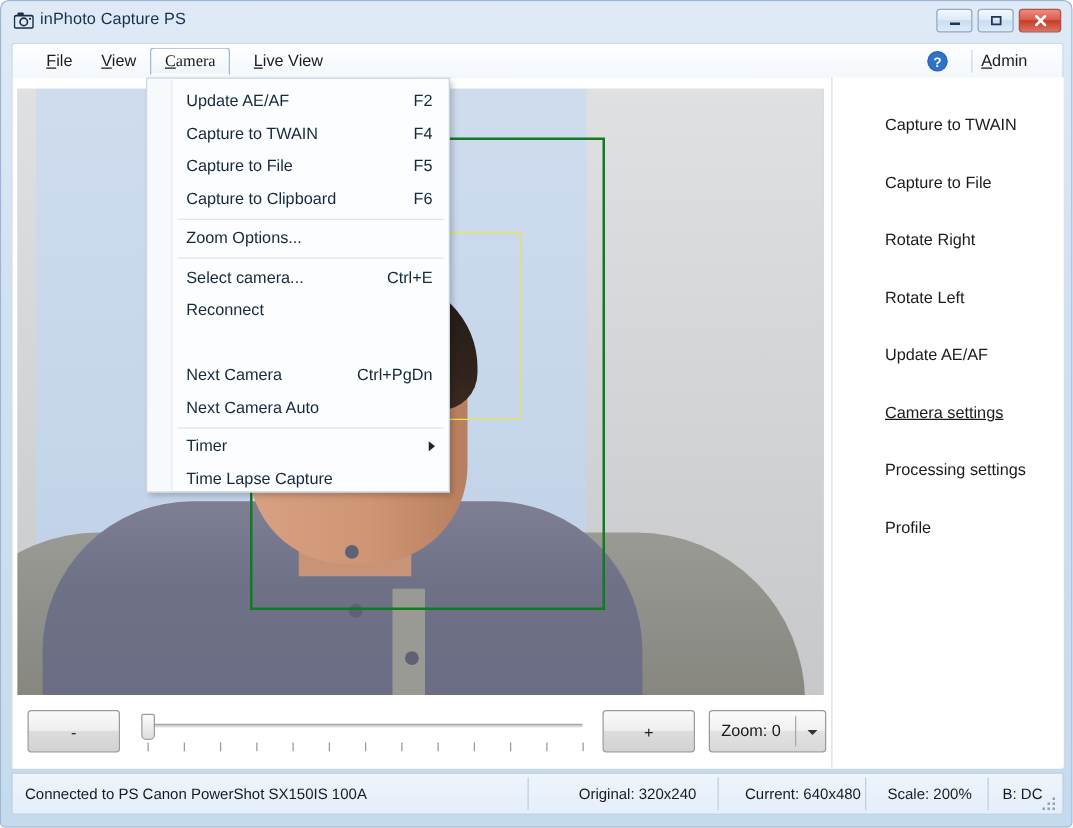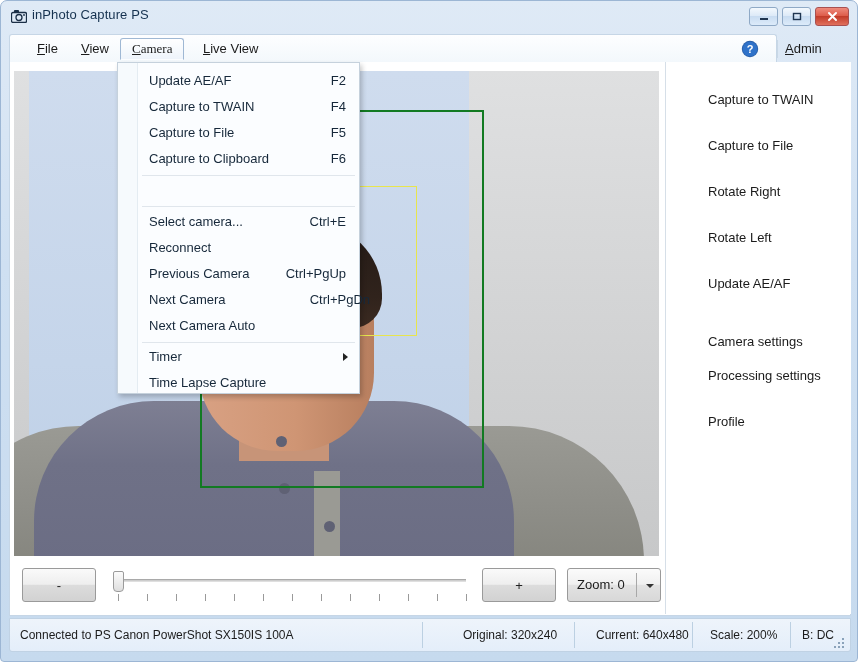--- a/index.html
+++ b/index.html
@@ -56,21 +56,21 @@
   }
   .wbtn-glyph {
     position: absolute; left: 0; top: 0; right: 0; bottom: 0;
     display: flex; align-items: center; justify-content: center;
   }
 
   
   #menubar {
     position: absolute;
     left: 8px; top: 33px;
-    width: 768px; height: 28px;
+    width: 842px; height: 28px;
     box-sizing: border-box;
     background: linear-gradient(to bottom,#fdfeff 0%, #f3f8fc 100%);
     border: 1px solid #c6d6e6;
     border-bottom: none;
     border-radius: 3px 3px 0 0;
     text-align: right;
   }
   .menu-top {
     position: absolute; top: 3px;
     height: 22px; line-height: 22px;
@@ -468,21 +468,21 @@
         <div id="zoom-combo-arrow"></div>
       </div>
     </div>
 
     <div id="rightpanel">
       <div class="action-item" style="top:30px;">Capture to TWAIN</div>
       <div class="action-item" style="top:76px;">Capture to File</div>
       <div class="action-item" style="top:122px;">Rotate Right</div>
       <div class="action-item" style="top:168px;">Rotate Left</div>
       <div class="action-item" style="top:214px;">Update AE/AF</div>
-      <div class="action-item" style="top:272px;">Camera settings</div>
+      <div class="action-item" style="top:260px;text-decoration:underline;">Camera settings</div>
       <div class="action-item" style="top:306px;">Processing settings</div>
       <div class="action-item" style="top:352px;">Profile</div>
     </div>
   </div>
 
   <div id="statusbar">
     <div class="status-cell" style="left:10px;">Connected to PS Canon PowerShot SX150IS 100A</div>
     <div class="status-div" style="left:412px;"></div>
     <div class="status-cell" style="left:453px;">Original: 320x240</div>
     <div class="status-div" style="left:564px;"></div>
@@ -516,35 +516,34 @@
       <span class="mi-label">Capture to File</span>
       <span class="mi-accel">F5</span>
     </div>
     <div class="mi" style="top:83px;">
       <span class="mi-label">Capture to Clipboard</span>
       <span class="mi-accel">F6</span>
     </div>
 
     <div class="mi-sep" style="top:112px;"></div>
 
+    <div class="mi" style="top:114px;">
+      <span class="mi-label">Zoom Options...</span>
+    </div>
 
     <div class="mi-sep" style="top:143px;"></div>
 
     <div class="mi" style="top:146px;">
       <span class="mi-label">Select camera...</span>
       <span class="mi-accel">Ctrl+E</span>
     </div>
     <div class="mi" style="top:172px;">
       <span class="mi-label">Reconnect</span>
     </div>
-    <div class="mi" style="top:198px;">
-      <span class="mi-label">Previous Camera</span>
-      <span class="mi-accel">Ctrl+PgUp</span>
-    </div>
-    <div class="mi" style="top:224px;padding-left:24px;">
+    <div class="mi" style="top:224px;">
       <span class="mi-label">Next Camera</span>
       <span class="mi-accel">Ctrl+PgDn</span>
     </div>
     <div class="mi" style="top:250px;">
       <span class="mi-label">Next Camera Auto</span>
     </div>
 
     <div class="mi-sep" style="top:279px;"></div>
 
     <div class="mi" style="top:307px;">

